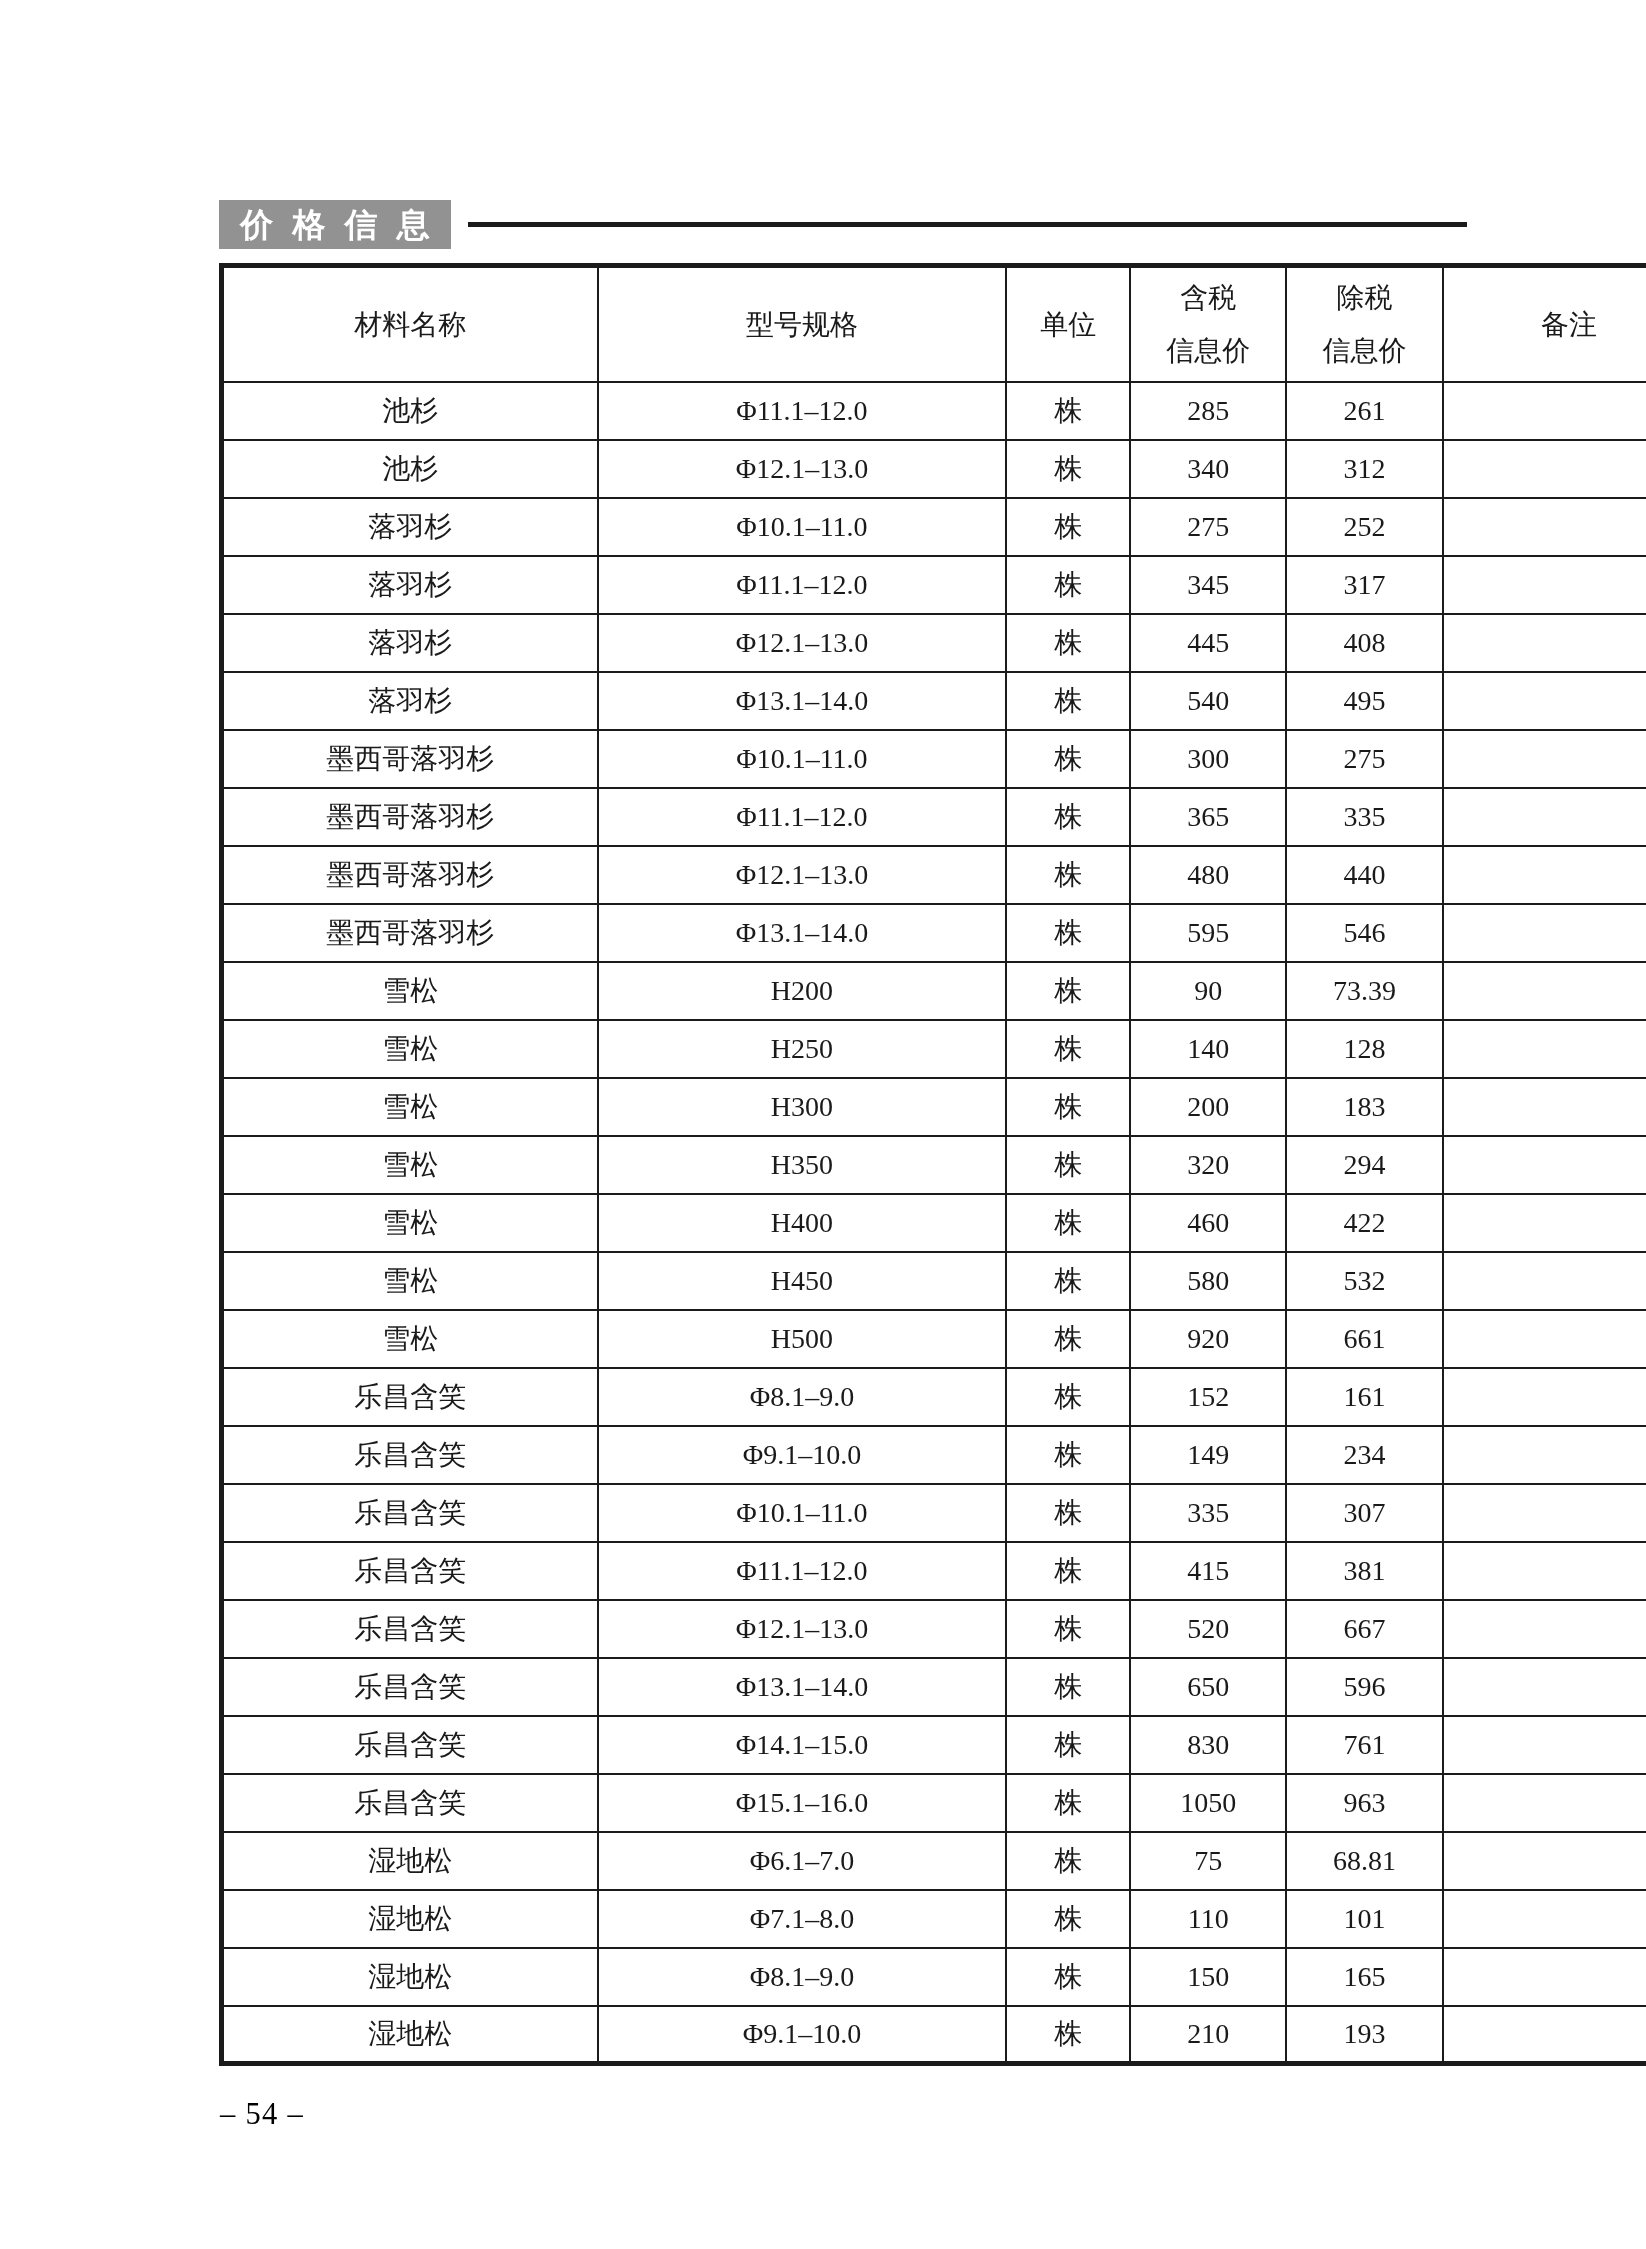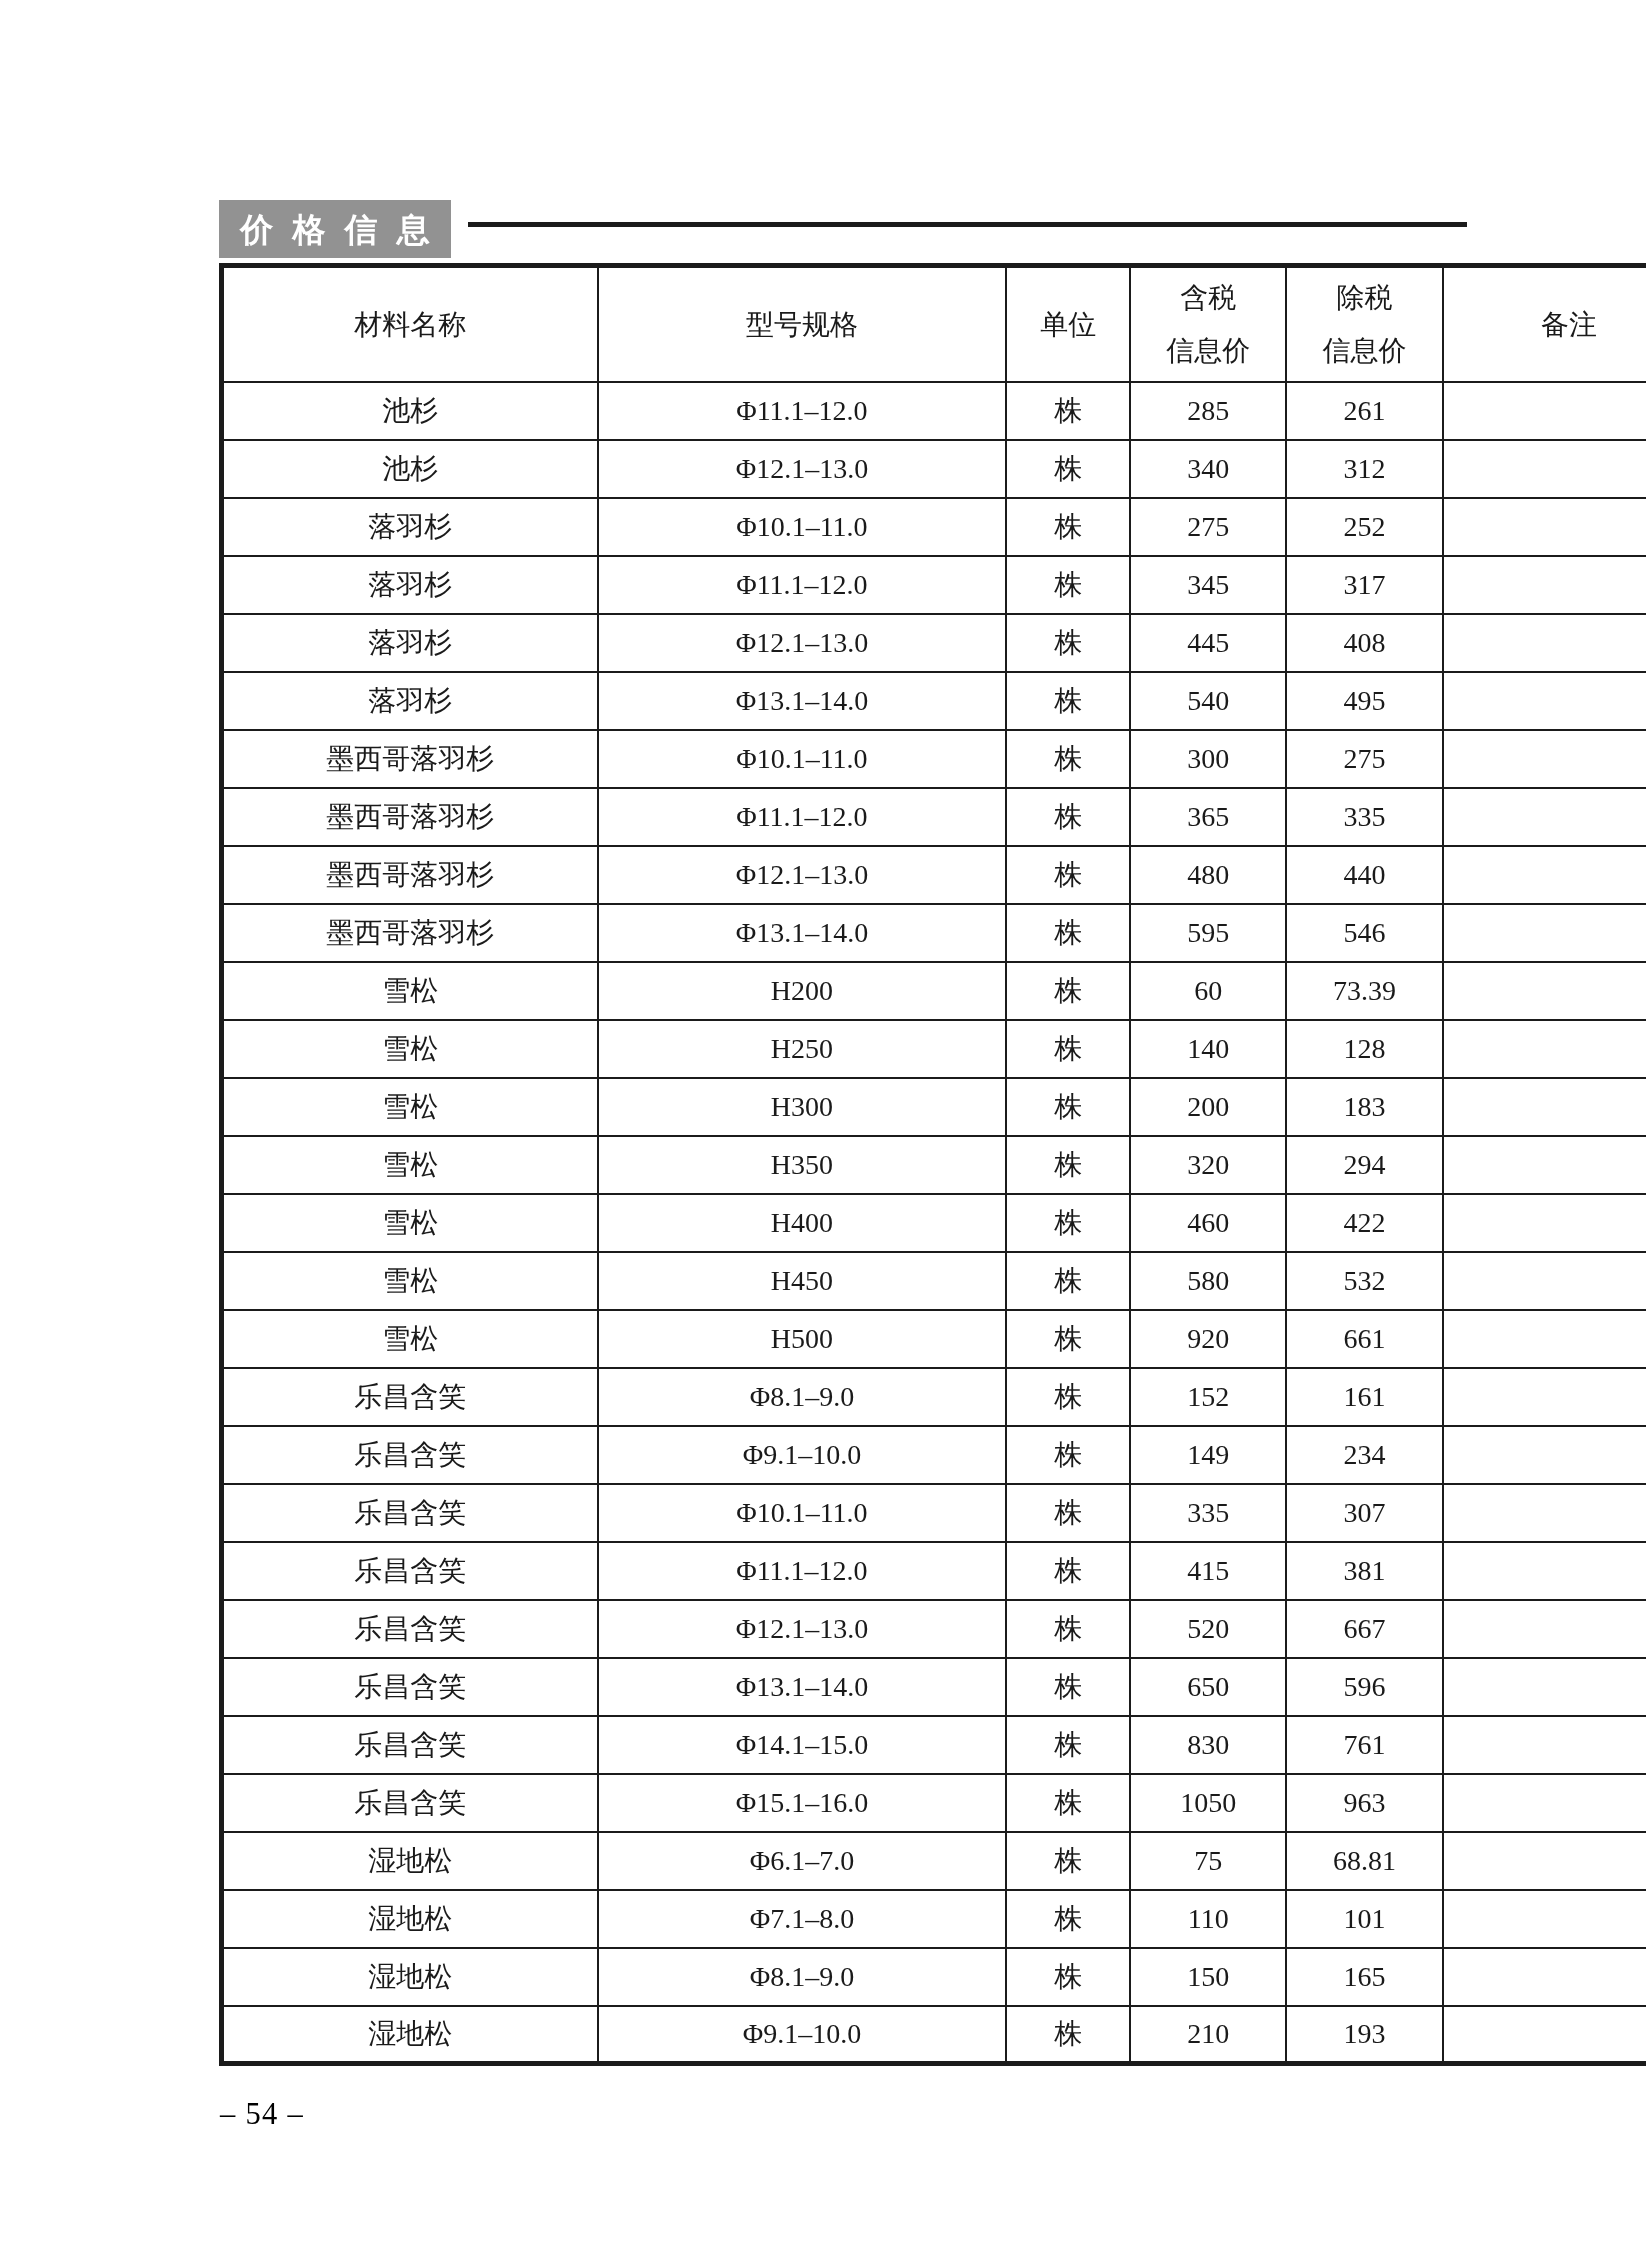--- a/index.html
+++ b/index.html
@@ -13,21 +13,21 @@
     position: relative;
     font-family: "Liberation Serif", "DejaVu Serif", serif;
     color: #1a1a1a;
   }
   
   .title-box {
     position: absolute;
     left: 219px;
     top: 200px;
     width: 232px;
-    height: 58px;
+    height: 49px;
     background: #929292;
     display: flex;
     align-items: center;
     justify-content: center;
   }
   .title-box .title-text {
     color: #ffffff;
     font-family: "Liberation Sans", "DejaVu Sans", sans-serif;
     font-weight: bold;
     font-size: 33px;
@@ -195,21 +195,21 @@
     <td>Φ13.1–14.0</td>
     <td>株</td>
     <td>595</td>
     <td>546</td>
     <td></td>
   </tr>
         <tr>
     <td>雪松</td>
     <td>H200</td>
     <td>株</td>
-    <td>60</td>
+    <td>90</td>
     <td>73.39</td>
     <td></td>
   </tr>
         <tr>
     <td>雪松</td>
     <td>H250</td>
     <td>株</td>
     <td>140</td>
     <td>128</td>
     <td></td>

